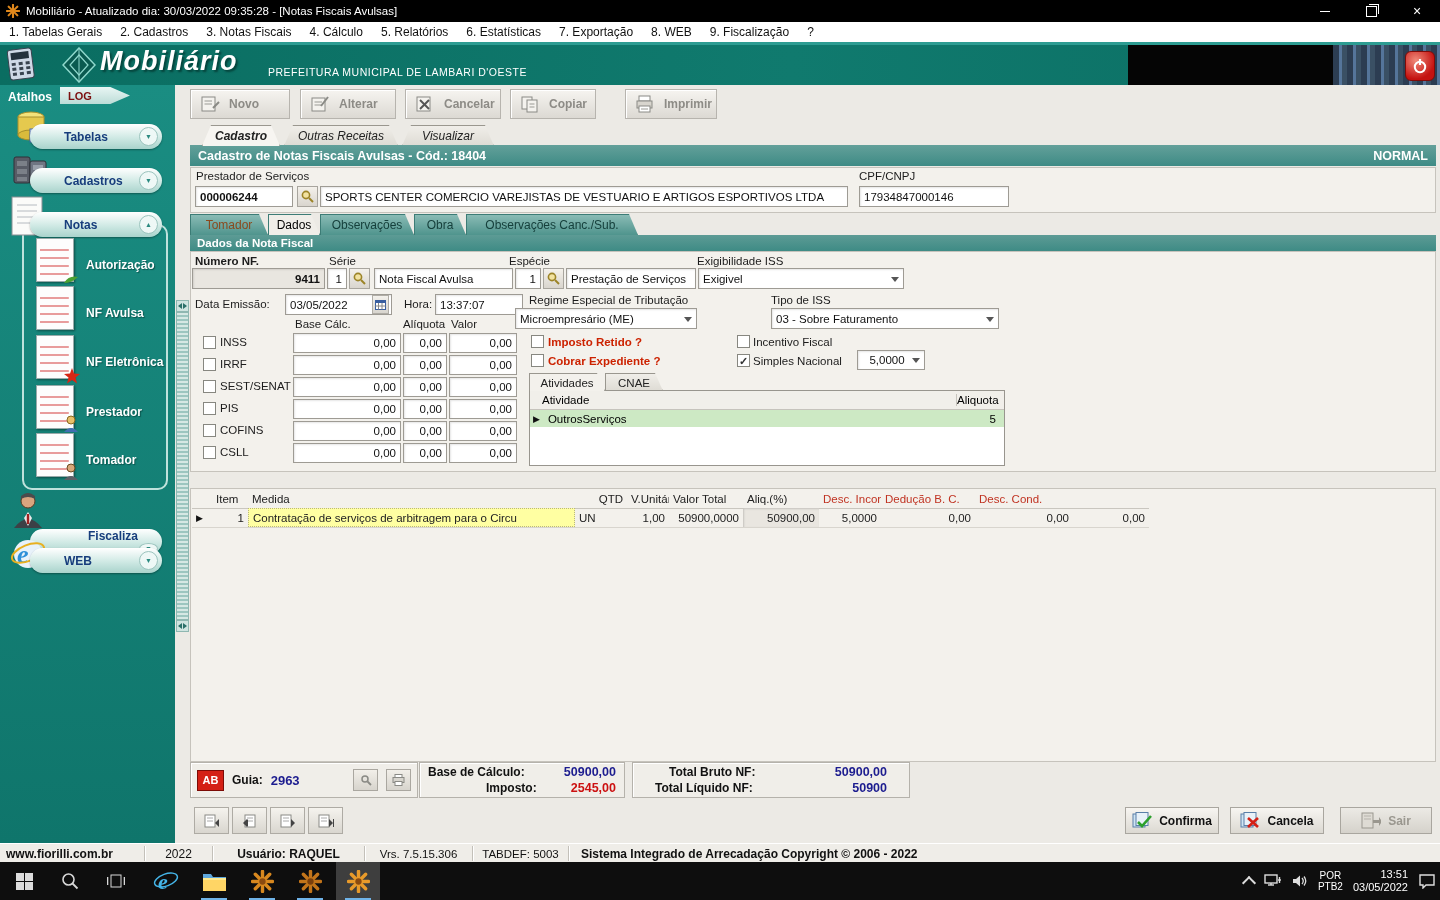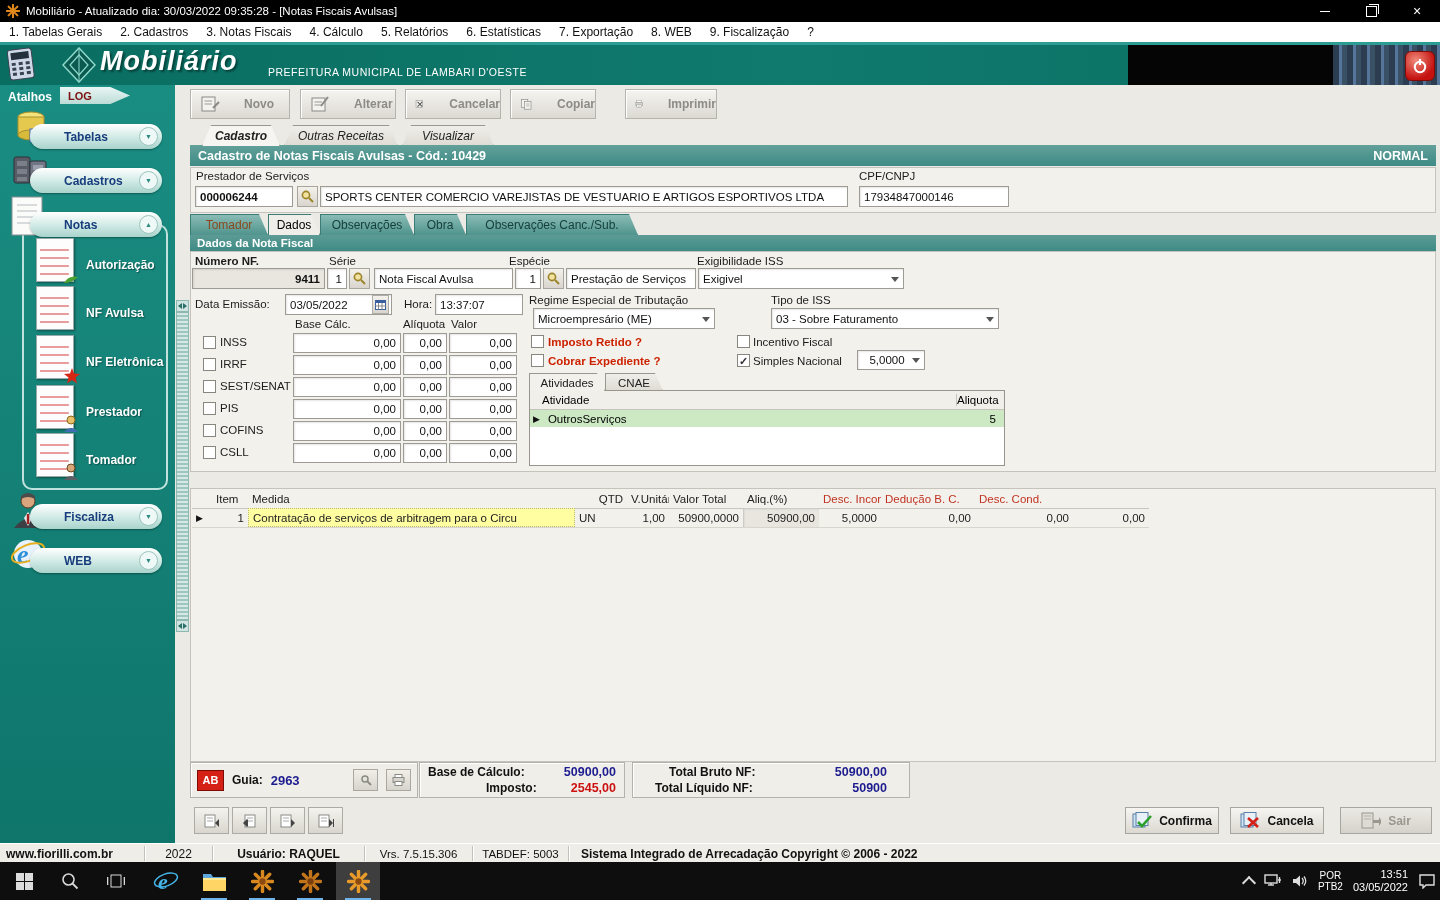--- a/index.html
+++ b/index.html
@@ -42,21 +42,21 @@
   .pillchev{margin-left:auto;margin-right:4px;width:17px;height:17px;border-radius:50%;background:#eef8f6;
      border:1px solid #9cc4be;display:flex;align-items:center;justify-content:center;color:#2c8a80;font-size:7px;}
   .sideicon{position:absolute;}
   .notasbox{position:absolute;left:22px;top:139px;width:142px;height:262px;border:2px solid #bfe2dc;border-radius:10px;}
   .nfitem-label{position:absolute;left:86px;color:#fff;font-weight:bold;font-size:12px;text-shadow:1px 1px 1px #0a544c;}
   .doc-icon{position:absolute;width:36px;height:42px;background:#fdfdfd;border:1px solid #9aa;box-shadow:1px 1px 2px rgba(0,0,0,.4);
      background-image:repeating-linear-gradient(180deg,transparent 0 6px,#e89c9c 6px 8px);background-size:80% 100%;background-position:3px 4px;background-repeat:no-repeat;}
   
   .main{position:absolute;left:190px;top:85px;width:1250px;height:758px;background:#eceae5;}
   .tbtn{position:absolute;top:4px;height:30px;background:linear-gradient(#f6f4f0,#dcd9d3);border:1px solid #b7b4ae;
-     box-shadow:inset 1px 1px 0 #fff;display:flex;align-items:center;gap:24px;padding-left:9px;box-sizing:border-box;
+     box-shadow:inset 1px 1px 0 #fff;display:flex;align-items:center;gap:9px;padding-left:9px;box-sizing:border-box;
      color:#8d8b86;font-weight:bold;font-size:12px;}
   .mtab{position:absolute;top:40px;height:20px;display:flex;align-items:center;justify-content:center;font-size:12px;font-style:italic;
      color:#222;background:linear-gradient(#f0eee9,#dedbd4);border:1px solid #9a978f;border-bottom:none;
      clip-path:polygon(9px 0,calc(100% - 9px) 0,100% 100%,0 100%);}
   .mtab.active{background:#f7f5f1;font-weight:bold;z-index:2;}
   .secbar{position:absolute;left:0;top:60px;width:1246px;height:21px;background:linear-gradient(#63a09a,#3e8b85);
      color:#fff;display:flex;align-items:center;font-size:12.5px;font-weight:bold;padding:0 8px;box-sizing:border-box;}
   .panel{position:absolute;background:#f3f1ec;border:1px solid #c6c3bc;box-sizing:border-box;}
   .lbl{position:absolute;font-size:11.5px;color:#1c1c1c;white-space:nowrap;}
   .inp{position:absolute;height:21px;background:#fff;border:1px solid #9e9b94;box-shadow:inset 1px 1px 2px rgba(0,0,0,.10);
@@ -296,21 +296,21 @@
 
     <span class="sideicon" style="left:8px;top:405px;">
       <svg width="40" height="40" viewBox="0 0 40 40">
           <circle cx="20" cy="11" r="7" fill="#d9a57f" stroke="#5a3a22"></circle>
           <path d="M13 6 Q20 0 27 6 L27 9 Q20 5 13 9 Z" fill="#4c4c4c"></path>
           <path d="M6 38 Q20 20 34 38 Z" fill="#3c4046"></path>
           <polygon points="20,22 24,28 20,36 16,28" fill="#e9e9e9"></polygon>
           <line x1="20" y1="24" x2="20" y2="34" stroke="#a02020" stroke-width="2.4"></line>
         </svg>
     </span>
-    <div class="pill" style="top:419px;">
+    <div class="pill" style="top:444px;flex-direction:column;">
       <span>Fiscaliza</span>
       <span class="pillchev">
           <span>▼</span>
         </span>
     </div>
 
     <span class="sideicon" style="left:8px;top:449px;">
       <svg width="40" height="40" viewBox="0 0 40 40">
           <circle cx="20" cy="20" r="14" fill="#e8f2fa"></circle>
           <text x="9" y="29" font-size="26" font-style="italic" font-weight="bold" fill="#2e8fd8" font-family="Liberation Serif,serif">e</text>
@@ -388,21 +388,21 @@
         <span>Cadastro</span>
       </div>
     <div class="mtab" style="left:94px;width:112px;">
         <span>Outras Receitas</span>
       </div>
     <div class="mtab" style="left:212px;width:90px;">
         <span>Visualizar</span>
       </div>
 
     <div class="secbar">
-      <span>Cadastro de Notas Fiscais Avulsas - Cód.: 10429</span>
+      <span>Cadastro de Notas Fiscais Avulsas - Cód.: 18404</span>
       <span style="margin-left:auto;">NORMAL</span>
     </div>
 
     <div class="panel" style="left:0;top:82px;width:1246px;height:46px;">
       <span class="lbl" style="left:5px;top:2px;">Prestador de Serviços</span>
       <div class="inp r b" style="left:4px;top:18px;width:98px;justify-content:flex-start;">000006244</div>
       <div class="sbtn" style="left:106px;top:18px;">
         <svg width="13" height="13" viewBox="0 0 13 13">
             <circle cx="5" cy="5" r="3.6" fill="#f2e2a0" stroke="#9c8428" stroke-width="1.6"></circle>
             <line x1="8" y1="8" x2="12" y2="12" stroke="#9c8428" stroke-width="2"></line>
@@ -470,21 +470,21 @@
               <rect x="0.5" y="1.5" width="10" height="2.5" fill="#3a5fa0"></rect>
               <line x1="3.5" y1="4" x2="3.5" y2="10.5" stroke="#888"></line>
               <line x1="7" y1="4" x2="7" y2="10.5" stroke="#888"></line>
               <line x1="0.5" y1="7" x2="10.5" y2="7" stroke="#888"></line>
             </svg>
         </span>
       </div>
       <span class="lbl" style="left:213px;top:46px;">Hora:</span>
       <div class="inp" style="left:244px;top:42px;width:88px;">13:37:07</div>
       <span class="lbl" style="left:338px;top:42px;">Regime Especial de Tributação</span>
-      <div class="inp" style="left:342px;top:56px;width:182px;">
+      <div class="inp" style="left:324px;top:56px;width:182px;">
         <span>Microempresário (ME)</span>
           <span class="tri"></span>
       </div>
       <span class="lbl" style="left:580px;top:42px;">Tipo de ISS</span>
       <div class="inp" style="left:580px;top:56px;width:228px;">
         <span>03 - Sobre Faturamento</span>
           <span class="tri"></span>
       </div>
 
       <span class="lbl" style="left:104px;top:66px;">Base Cálc.</span>

